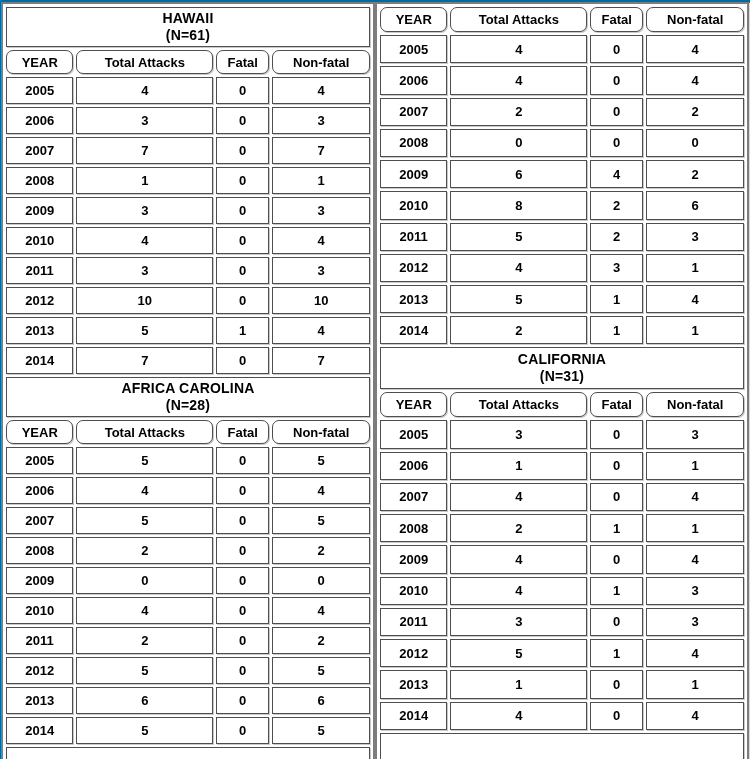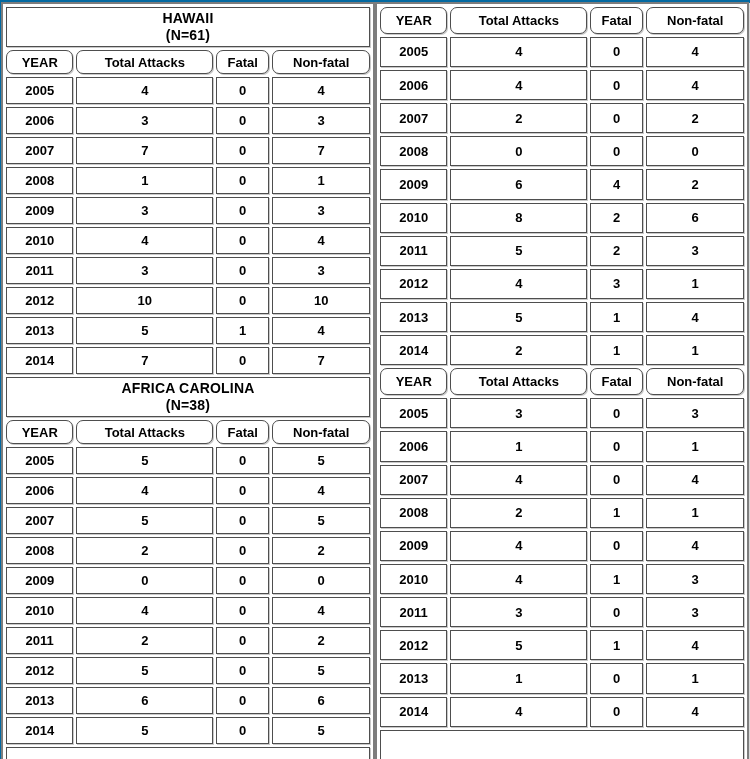--- a/index.html
+++ b/index.html
@@ -147,21 +147,21 @@
         </tr>
         <tr>
           <td class="data-cell">2014</td>
           <td class="data-cell">7</td>
           <td class="data-cell">0</td>
           <td class="data-cell">7</td>
         </tr>
         <tr>
           <td class="section-title-cell" colspan="4">
             <div>AFRICA CAROLINA</div>
-            <div>(N=38)</div>
+            <div>(N=28)</div>
           </td>
         </tr>
         <tr>
           <th class="col-header">YEAR</th>
           <th class="col-header">Total Attacks</th>
           <th class="col-header">Fatal</th>
           <th class="col-header">Non-fatal</th>
         </tr>
         <tr>
           <td class="data-cell">2005</td>
@@ -297,20 +297,26 @@
           <td class="data-cell">1</td>
           <td class="data-cell">4</td>
         </tr>
         <tr>
           <td class="data-cell">2014</td>
           <td class="data-cell">2</td>
           <td class="data-cell">1</td>
           <td class="data-cell">1</td>
         </tr>
         <tr>
+          <td class="section-title-cell" colspan="4">
+            <div>CALIFORNIA</div>
+            <div>(N=31)</div>
+          </td>
+        </tr>
+        <tr>
           <th class="col-header">YEAR</th>
           <th class="col-header">Total Attacks</th>
           <th class="col-header">Fatal</th>
           <th class="col-header">Non-fatal</th>
         </tr>
         <tr>
           <td class="data-cell">2005</td>
           <td class="data-cell">3</td>
           <td class="data-cell">0</td>
           <td class="data-cell">3</td>

